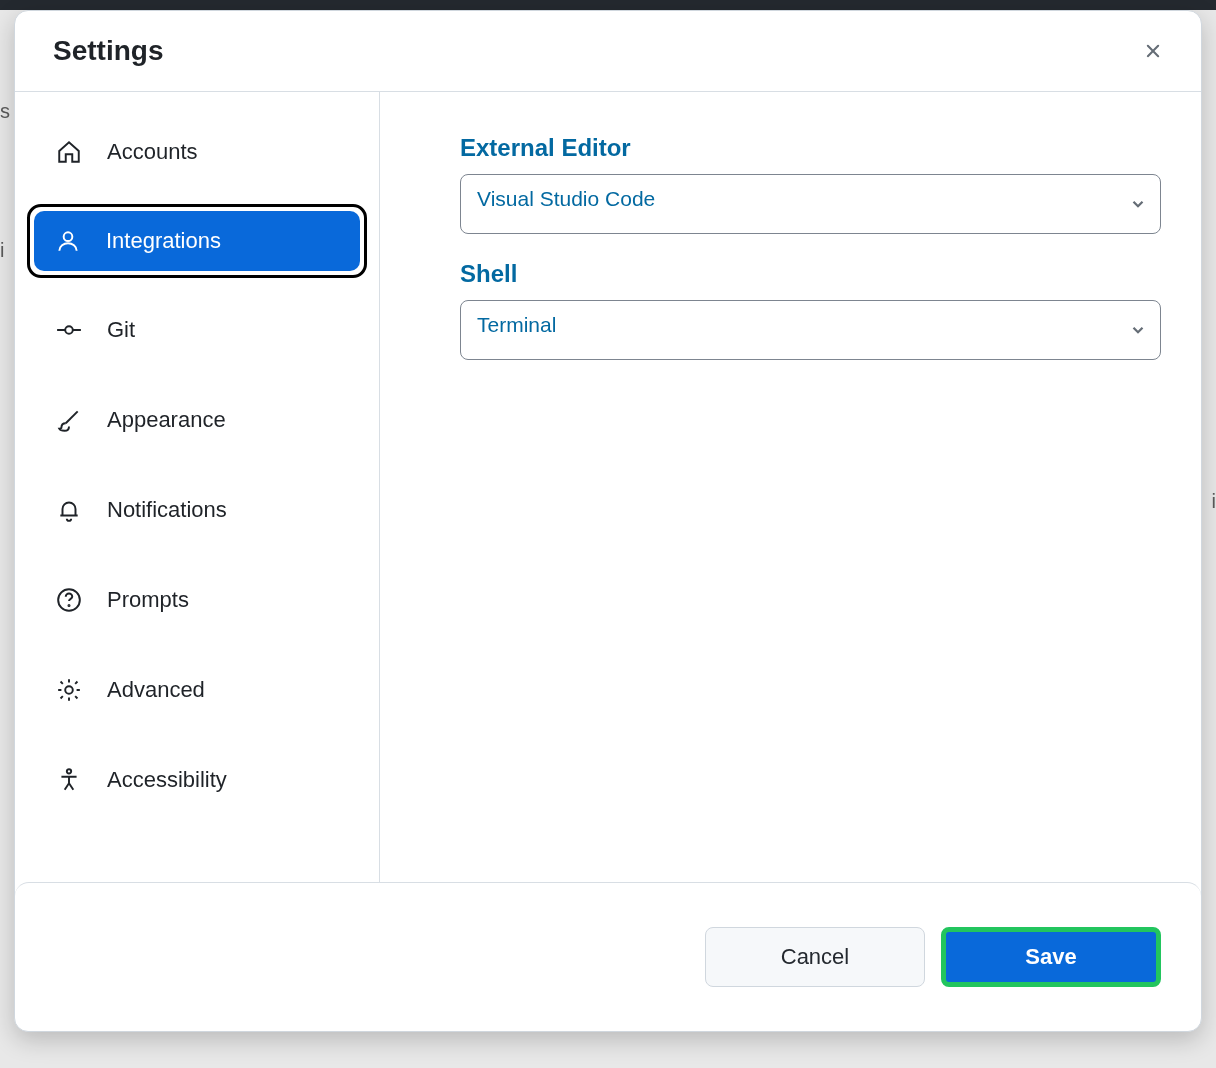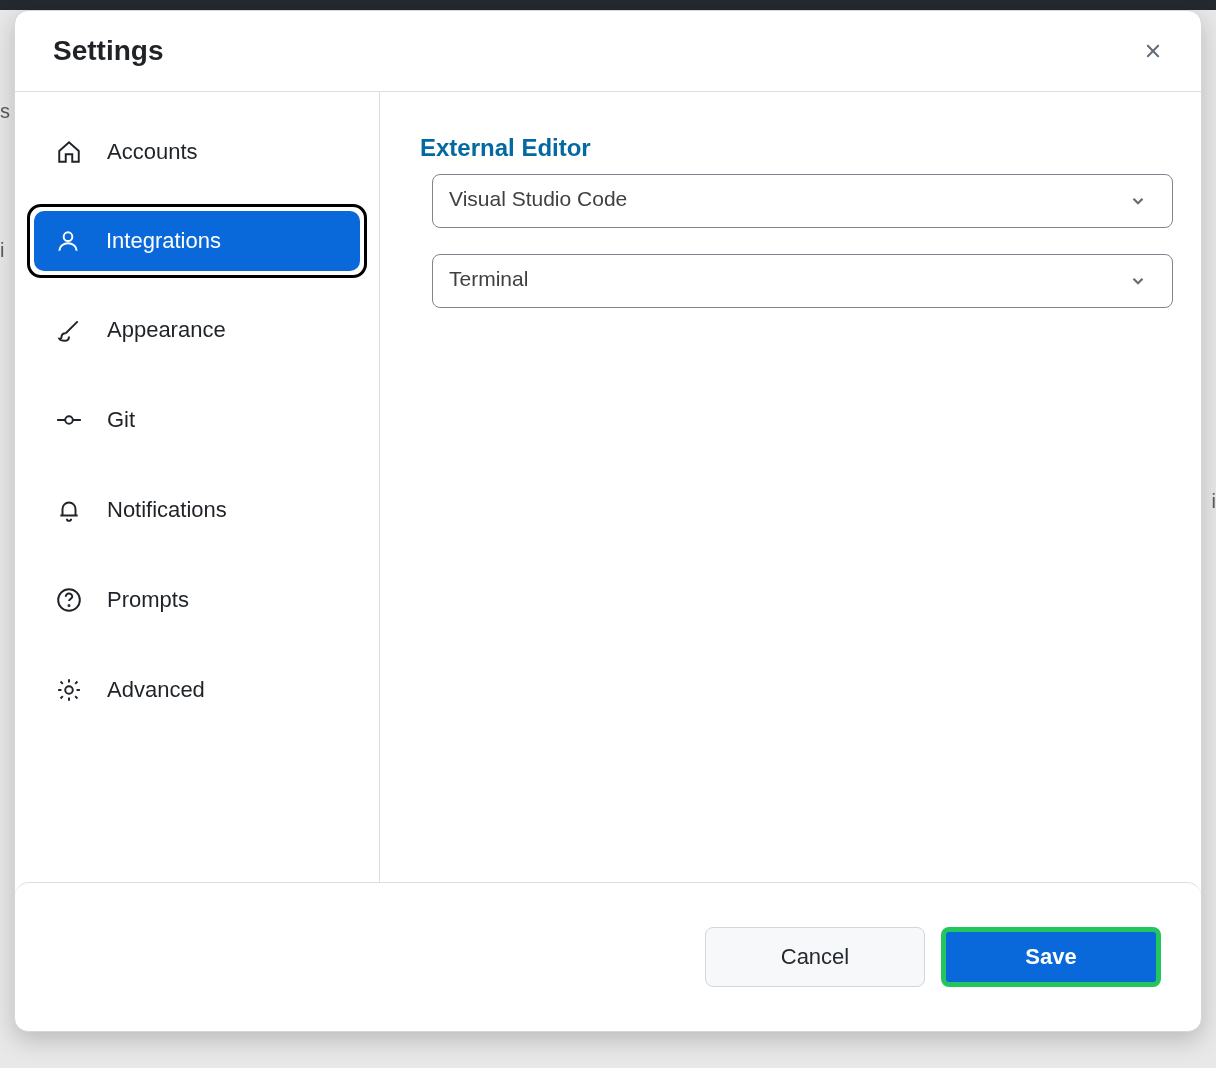--- a/index.html
+++ b/index.html
@@ -53,20 +53,21 @@
       border-radius: 6px;
     }
     .close-btn svg {
       width: 22px;
       height: 22px;
     }
     .modal-body {
       flex: 1;
       display: flex;
       overflow: hidden;
+      gap: 40px;
     }
     .sidebar {
       width: 365px;
       border-right: 1px solid #d8dee4;
       padding: 30px 20px 20px 20px;
     }
     .sidebar-list {
       list-style: none;
       display: flex;
       flex-direction: column;
@@ -122,29 +123,28 @@
       font-weight: 600;
       color: #0369a1;
       margin-bottom: 12px;
       display: block;
     }
     .select-wrapper {
       position: relative;
     }
     .select-field {
       width: 100%;
-      padding: 12px 42px 16px 16px;
+      padding: 12px 42px 22px 16px;
       font-size: 21px;
       border: 1px solid #7d8590;
       border-radius: 8px;
       background: #ffffff;
-      color: #404040;
+      color: #0369a1;
       cursor: pointer;
       appearance: none;
-      margin-left: 12px;
       -webkit-appearance: none;
     }
     .select-chevron {
       position: absolute;
       right: 14px;
       top: 50%;
       transform: translateY(-50%);
       pointer-events: none;
       width: 18px;
       height: 18px;
@@ -233,41 +233,41 @@
                   <path d="M4 21c0-4 4-7 8-7s8 3 8 7"></path>
                 </svg>
             </span>
             <span>Integrations</span>
           </div>
         </li>
 
         <li class="sidebar-item">
           <span class="sidebar-icon">
             <svg viewBox="0 0 24 24">
-                <path d="M20 4 L9 15"></path>
-                <path d="M9 15 c-2 0 -4 1 -4 4 c0 1 -1 1 -2 1 c1 2 3 2 5 2 c3 0 4 -2 4 -4"></path>
-              </svg>
-          </span>
-          <span>Appearance</span>
-        </li>
-
-        <li class="sidebar-item">
-          <span class="sidebar-icon">
-            <svg viewBox="0 0 24 24">
                 <circle cx="12" cy="12" r="3.5"></circle>
                 <line x1="1" y1="12" x2="8.5" y2="12"></line>
                 <line x1="15.5" y1="12" x2="23" y2="12"></line>
               </svg>
           </span>
           <span>Git</span>
         </li>
 
         <li class="sidebar-item">
           <span class="sidebar-icon">
             <svg viewBox="0 0 24 24">
+                <path d="M20 4 L9 15"></path>
+                <path d="M9 15 c-2 0 -4 1 -4 4 c0 1 -1 1 -2 1 c1 2 3 2 5 2 c3 0 4 -2 4 -4"></path>
+              </svg>
+          </span>
+          <span>Appearance</span>
+        </li>
+
+        <li class="sidebar-item">
+          <span class="sidebar-icon">
+            <svg viewBox="0 0 24 24">
                 <path d="M6 17 V11 a6 6 0 0 1 12 0 V17 H20 L4 17 Z"></path>
                 <path d="M10 20 a2 2 0 0 0 4 0"></path>
               </svg>
           </span>
           <span>Notifications</span>
         </li>
 
         <li class="sidebar-item">
           <span class="sidebar-icon">
             <svg viewBox="0 0 24 24">
@@ -282,39 +282,49 @@
         <li class="sidebar-item">
           <span class="sidebar-icon">
             <svg viewBox="0 0 24 24">
                 <circle cx="12" cy="12" r="3.5"></circle>
                 <path d="M12 2 V5 M12 19 V22 M4.2 4.2 L6.3 6.3 M17.7 17.7 L19.8 19.8 M2 12 H5 M19 12 H22 M4.2 19.8 L6.3 17.7 M17.7 6.3 L19.8 4.2"></path>
               </svg>
           </span>
           <span>Advanced</span>
         </li>
 
+        <li class="sidebar-item">
+          <span class="sidebar-icon">
+            <svg viewBox="0 0 24 24">
+                <circle cx="12" cy="4" r="2"></circle>
+                <path d="M5 9 L12 9 L19 9 M12 9 V15 M12 15 L8 21 M12 15 L16 21"></path>
+              </svg>
+          </span>
+          <span>Accessibility</span>
+        </li>
 
       </ul>
     </nav>
 
     <div class="content">
 
       <div class="form-group">
         <label class="form-label">External Editor</label>
         <div class="select-wrapper">
           <div class="select-field">
             <span>Visual Studio Code</span>
           </div>
           <svg class="select-chevron" viewBox="0 0 16 16" fill="none" stroke="currentColor" stroke-width="2">
               <path d="M4 6 L8 10 L12 6"></path>
             </svg>
         </div>
       </div>
 
       <div class="form-group">
+        <label class="form-label">Shell</label>
         <div class="select-wrapper">
           <div class="select-field">
             <span>Terminal</span>
           </div>
           <svg class="select-chevron" viewBox="0 0 16 16" fill="none" stroke="currentColor" stroke-width="2">
               <path d="M4 6 L8 10 L12 6"></path>
             </svg>
         </div>
       </div>
 

